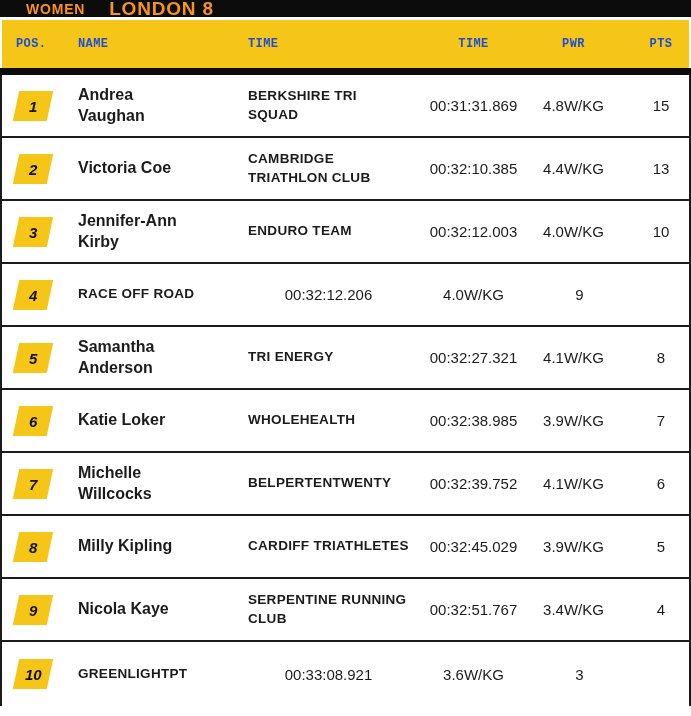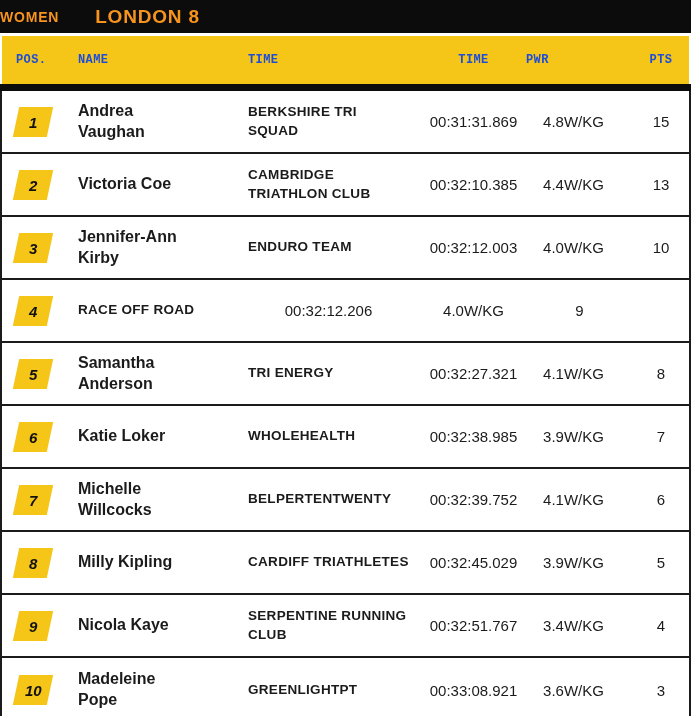--- a/index.html
+++ b/index.html
@@ -11,26 +11,26 @@
   .screen {
     position: relative;
     width: 691px;
     height: 716px;
     background: #ffffff;
     overflow: hidden;
   }
 
   
   .topbar {
-    height: 33px;
+    height: 17px;
     background: #0c0c0c;
     display: flex;
     align-items: center;
-    padding: 0 0;
-    gap: 24px;
+    padding: 0 26px;
+    gap: 12px;
   }
   .topbar .category {
     color: #f8941e;
     font-size: 14px;
     font-weight: 700;
     letter-spacing: 0.8px;
   }
   .topbar .event {
     color: #f8941e;
     font-size: 19px;
@@ -52,21 +52,21 @@
     font-size: 12px;
     font-weight: 700;
     letter-spacing: 0.4px;
     color: #1d4ed8;
     font-family: Liberation Mono, monospace;
   }
   .h-pos  { padding-left: 14px; }
   .h-name { padding-left: 12px; }
   .h-club { padding-left: 12px; }
   .h-time { text-align: center; }
-  .h-pwr  { text-align: left; }
+  .h-pwr  { text-align: center; }
   .h-pts  { text-align: center; padding-left: 12px; }
 
   .header-divider {
     height: 7px;
     background: #0c0c0c;
   }
 
   
   .table-body {
     border-left: 2px solid #1b1b1b;
@@ -271,21 +271,20 @@
     <div class="cell pwr-cell">3.4W/KG</div>
     <div class="cell pts-cell">4</div>
   </div>
 
   <div class="row">
     <div class="cell pos-cell">
       <span class="pos-badge">
         <span class="pos-num">10</span>
       </span>
     </div>
-    <div class="cell name-cell">Madeleine Pope</div>
     <div class="cell club-cell">GREENLIGHTPT</div>
     <div class="cell time-cell">00:33:08.921</div>
     <div class="cell pwr-cell">3.6W/KG</div>
     <div class="cell pts-cell">3</div>
   </div>
 </div>
 
 </div>
 
 </body></html>

